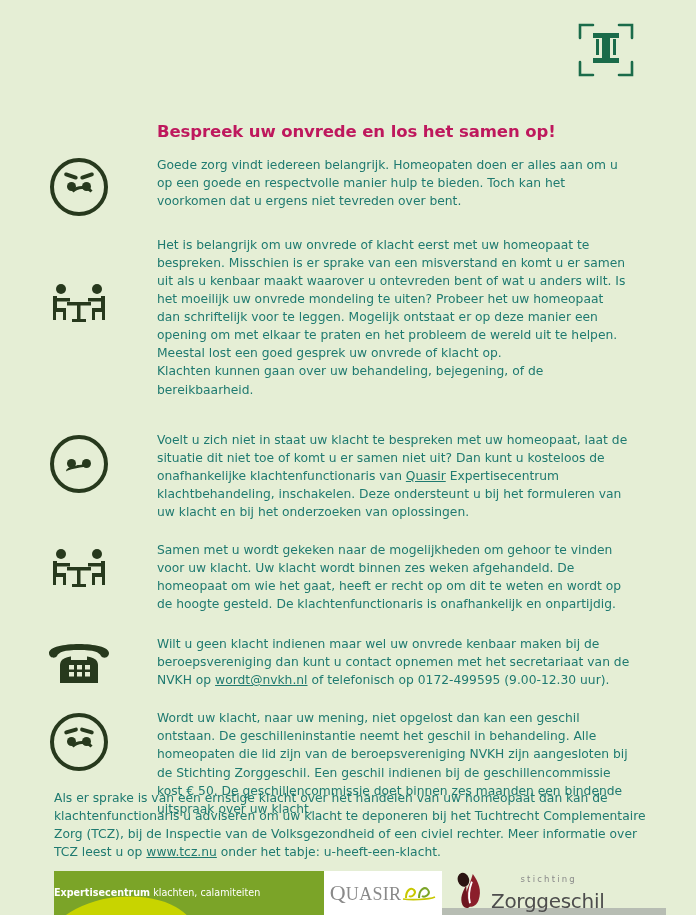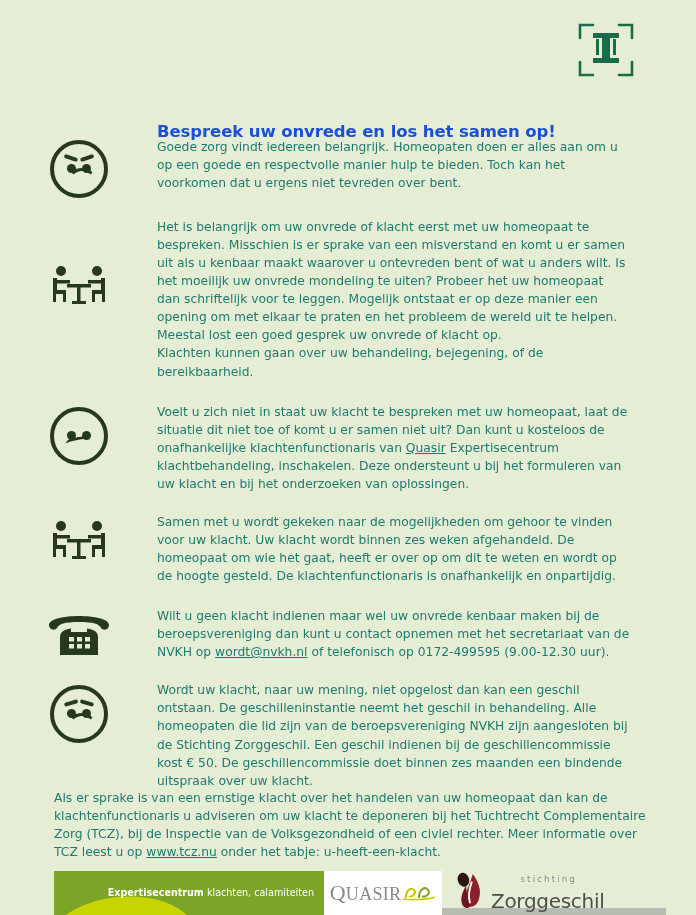--- a/index.html
+++ b/index.html
@@ -67,29 +67,29 @@
     z-index: 1;
   }
 
   
   .title {
     position: absolute;
     left: 157px;
     top: 122px;
     font-size: 16.5px;
     font-weight: bold;
-    color: #1d4ed8;
+    color: #be185d;
     letter-spacing: -0.1px;
   }
 
   
   .content {
     position: absolute;
     left: 0;
-    top: 138px;
+    top: 156px;
     width: 684px;
   }
   .block {
     display: flex;
     align-items: flex-start;
     margin-bottom: 0;
   }
   .icon-col {
     width: 157px;
     flex: 0 0 157px;
@@ -202,21 +202,20 @@
     align-items: stretch;
     margin-left: 54px;
     height: 44px;
   }
   .expertise-banner {
     width: 270px;
     background: #7ba428;
     position: relative;
     display: flex;
     align-items: center;
-    justify-content: flex-end;
     padding-right: 10px;
     box-sizing: border-box;
     overflow: hidden;
   }
   .expertise-text {
     color: #ffffff;
     font-size: 9.6px;
     line-height: 1.42;
     text-align: right;
     position: relative;
@@ -319,21 +318,21 @@
         <div class="eye left"></div>
         <div class="eye right"></div>
         <div class="mouth-frown"></div>
       </div>
     </div>
     <div class="text-col">
       <p>Goede zorg vindt iedereen belangrijk. Homeopaten doen er alles aan om u op een goede en respectvolle manier hulp te bieden. Toch kan het voorkomen dat u ergens niet tevreden over bent.</p>
     </div>
   </div>
 
-  <div class="block" style="margin-bottom:22px;justify-content:flex-end;">
+  <div class="block" style="margin-bottom:32px;justify-content:flex-end;">
     <div class="icon-col" style="padding-top:46px;">
       <div class="meeting-icon">
         <svg viewBox="0 0 62 44" width="62" height="44">
           <circle cx="13" cy="7" r="5" fill="#27391d"></circle>
           <path d="M6,16 h10 v3 h-10 z" fill="#27391d"></path>
           <rect x="5" y="14" width="4" height="14" fill="#27391d"></rect>
           <rect x="5" y="26" width="13" height="4" fill="#27391d"></rect>
           <rect x="5" y="28" width="3" height="10" fill="#27391d"></rect>
           <rect x="15" y="28" width="3" height="10" fill="#27391d"></rect>
           <rect x="9" y="16" width="13" height="3.5" fill="#27391d"></rect>
@@ -387,21 +386,21 @@
           <rect x="44" y="28" width="3" height="10" fill="#27391d"></rect>
           <rect x="54" y="28" width="3" height="10" fill="#27391d"></rect>
           <rect x="40" y="16" width="13" height="3.5" fill="#27391d"></rect>
           <rect x="19" y="20" width="24" height="3.5" fill="#27391d"></rect>
           <rect x="29" y="23" width="3.5" height="15" fill="#27391d"></rect>
           <rect x="24" y="37" width="14" height="3" fill="#27391d"></rect>
         </svg>
       </div>
     </div>
     <div class="text-col">
-      <p>Samen met u wordt gekeken naar de mogelijkheden om gehoor te vinden voor uw klacht. Uw klacht wordt binnen zes weken afgehandeld. De homeopaat om wie het gaat, heeft er over op om dit te weten en wordt op de hoogte gesteld. De klachtenfunctionaris is onafhankelijk en onpartijdig.</p>
+      <p>Samen met u wordt gekeken naar de mogelijkheden om gehoor te vinden voor uw klacht. Uw klacht wordt binnen zes weken afgehandeld. De homeopaat om wie het gaat, heeft er recht op om dit te weten en wordt op de hoogte gesteld. De klachtenfunctionaris is onafhankelijk en onpartijdig.</p>
     </div>
   </div>
 
   <div class="block" style="margin-bottom:20px;">
     <div class="icon-col" style="padding-top:4px;">
       <div class="phone-icon">
         <svg viewBox="0 0 66 46" width="66" height="46">
           <path d="M3,14 C3,2 63,2 63,14 C63,19 57,20 55,17 C53,13 48,11 33,11 C18,11 13,13 11,17 C9,20 3,19 3,14 Z" fill="#27391d"></path>
           <path d="M14,44 L14,26 C14,20 20,17 33,17 C46,17 52,20 52,26 L52,44 Z" fill="#27391d"></path>
           <rect x="25" y="15" width="16" height="6" fill="#e5eed5"></rect>

